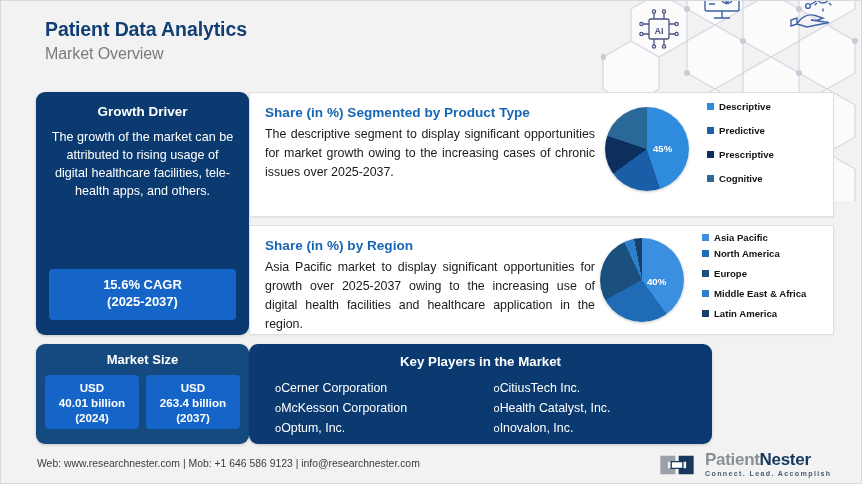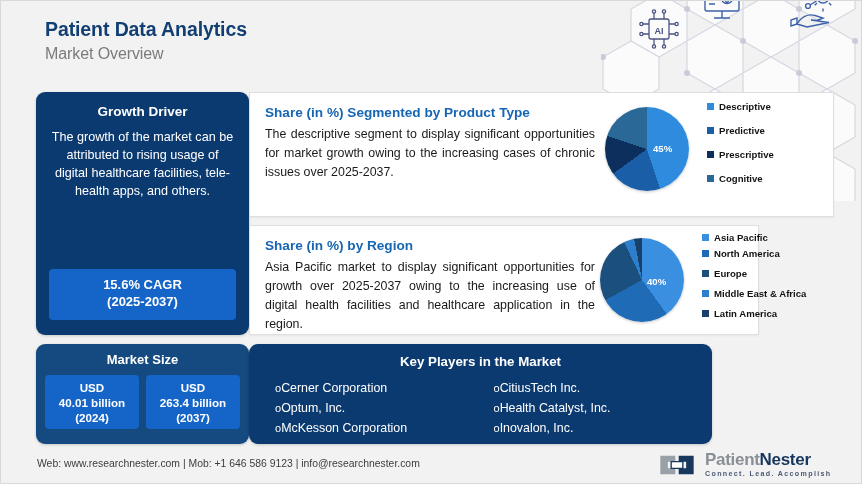--- a/index.html
+++ b/index.html
@@ -63,21 +63,21 @@
   .ms-title { color:#fff; font-size:13px; font-weight:bold; text-align:center; padding-top:8px; }
   .ms-row { display:flex; gap:7px; padding:8px 9px 0; }
   .ms-box {
     flex:1; background:#1565C8; border-radius:4px; color:#fff;
     text-align:center; font-size:11.6px; font-weight:bold; line-height:1.28;
     padding:6px 2px 4px;
   }
 
   
   #card-product { left:248px; top:91px; width:585px; height:125px; }
-  #card-region  { left:248px; top:224px; width:510px; height:110px; }
+  #card-region  { left:248px; top:224px; width:585px; height:110px; }
   .sec-title { font-size:13.6px; font-weight:bold; color:#1766B3; }
   .sec-body {
     font-size:12.4px; color:#1a1a1a; line-height:1.52; text-align:justify;
     margin-top:5px;
   }
   .card-inner { position:absolute; left:15px; top:12px; width:330px; }
 
   .chart-wrap { position:absolute; display:flex; align-items:center; }
   #chart-product { left:355px; top:8px; }
   #chart-region  { left:350px; top:6px; }
@@ -290,22 +290,22 @@
           </div>
         </div>
     </div>
   </div>
 
   <div class="card-navy" id="key-players">
     <div class="kp-title">Key Players in the Market</div>
     <div class="kp-cols">
       <div class="kp-col" id="kp-left">
           <div class="kp-item"><span class="kp-bullet">o</span><span>Cerner Corporation</span></div>
+          <div class="kp-item"><span class="kp-bullet">o</span><span>McKesson Corporation</span></div>
           <div class="kp-item"><span class="kp-bullet">o</span><span>Optum, Inc.</span></div>
-          <div class="kp-item"><span class="kp-bullet">o</span><span>McKesson Corporation</span></div>
         </div>
       <div class="kp-col" id="kp-right">
           <div class="kp-item"><span class="kp-bullet">o</span><span>CitiusTech Inc.</span></div>
           <div class="kp-item"><span class="kp-bullet">o</span><span>Health Catalyst, Inc.</span></div>
           <div class="kp-item"><span class="kp-bullet">o</span><span>Inovalon, Inc.</span></div>
         </div>
     </div>
   </div>
 
   <div class="footer-contact">Web: www.researchnester.com   | Mob: +1 646 586 9123 | info@researchnester.com</div>

